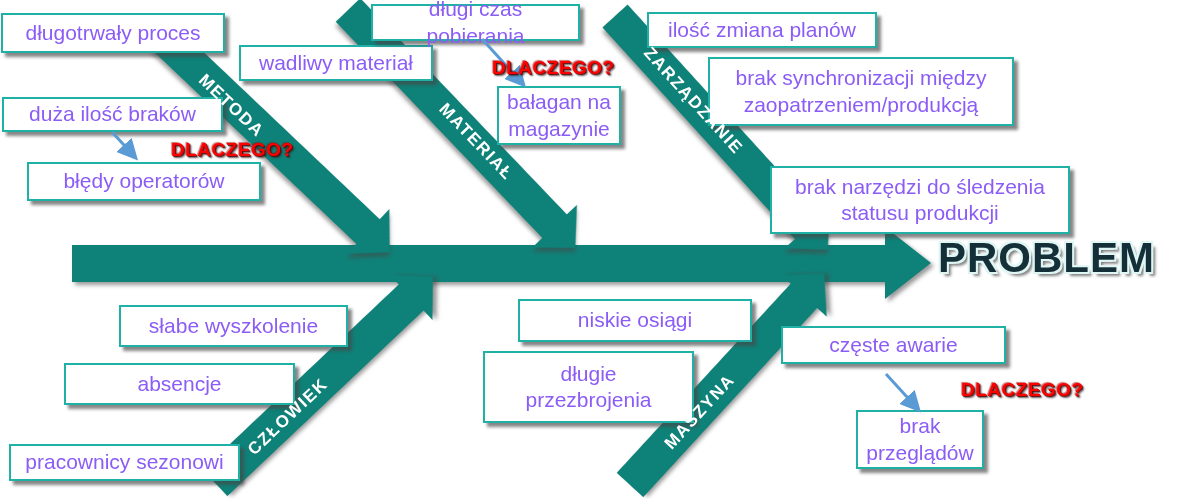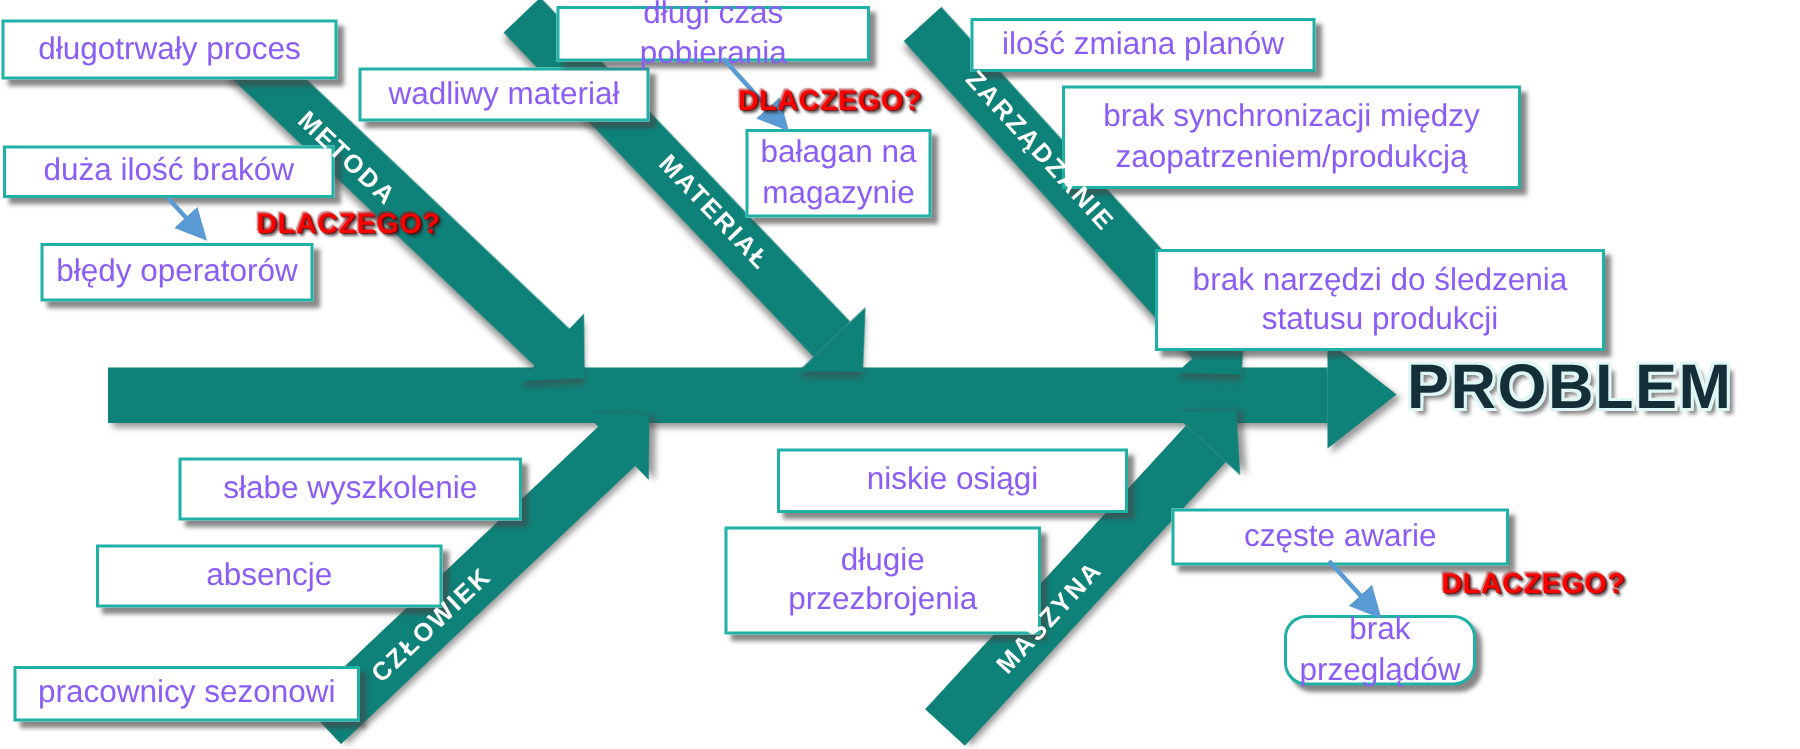--- a/index.html
+++ b/index.html
@@ -70,42 +70,42 @@
       <polygon class="teal" points="270,-31 270,31 300,0"></polygon>
     </g>
     <g class="shadowed" transform="translate(630,485) rotate(-47.4)">
       <rect class="teal" x="0" y="-18" width="257" height="36"></rect>
       <polygon class="teal" points="257,-31 257,31 287,0"></polygon>
     </g>
   </svg>
 
   <div class="cause" style="left:1px;top:13px;width:224px;height:40px;">długotrwały proces</div>
   <div class="cause" style="left:2px;top:97px;width:221px;height:35px;">duża ilość braków</div>
-  <div class="cause" style="left:27px;top:162px;width:182px;height:39px;">błędy operatorów</div>
+  <div class="cause" style="left:27px;top:162px;width:234px;height:39px;">błędy operatorów</div>
 
   <div class="cause" style="left:239px;top:45px;width:194px;height:36px;">wadliwy materiał</div>
   <div class="cause" style="left:371px;top:4px;width:209px;height:37px;">długi czas pobierania</div>
   <div class="cause" style="left:497px;top:86px;width:124px;height:59px;">bałagan na
 magazynie</div>
 
   <div class="cause" style="left:647px;top:12px;width:230px;height:36px;">ilość zmiana planów</div>
   <div class="cause" style="left:708px;top:57px;width:306px;height:69px;">brak synchronizacji między
 zaopatrzeniem/produkcją</div>
   <div class="cause" style="left:770px;top:134px;width:300px;height:68px;margin-top:32px;">brak narzędzi do śledzenia
 statusu produkcji</div>
 
   <div class="cause" style="left:119px;top:305px;width:229px;height:42px;">słabe wyszkolenie</div>
   <div class="cause" style="left:64px;top:363px;width:231px;height:42px;">absencje</div>
   <div class="cause" style="left:9px;top:416px;width:231px;height:37px;margin-top:28px;">pracownicy sezonowi</div>
 
   <div class="cause" style="left:518px;top:299px;width:234px;height:43px;text-align:right;">niskie osiągi</div>
   <div class="cause" style="left:483px;top:351px;width:211px;height:72px;">długie
 przezbrojenia</div>
-  <div class="cause" style="left:781px;top:339px;width:225px;height:38px;">częste awarie</div>
-  <div class="cause" style="left:856px;top:410px;width:128px;height:47px;border-radius:15px;">brak
+  <div class="cause" style="left:781px;top:326px;width:225px;height:38px;">częste awarie</div>
+  <div class="cause" style="left:856px;top:410px;width:128px;height:59px;">brak
 przeglądów</div>
 
   <div class="branch-label" style="left:231px;top:106px;transform:translate(-50%,-50%) rotate(43.5deg);">METODA</div>
   <div class="branch-label" style="left:476px;top:142px;transform:translate(-50%,-50%) rotate(46.3deg);">MATERIAŁ</div>
   <div class="branch-label" style="left:693px;top:101px;transform:translate(-50%,-50%) rotate(47.7deg);">ZARZĄDZANIE</div>
   <div class="branch-label" style="left:288px;top:417px;transform:translate(-50%,-50%) rotate(-43.4deg);">CZŁOWIEK</div>
   <div class="branch-label" style="left:700px;top:412px;transform:translate(-50%,-50%) rotate(-47.4deg);">MASZYNA</div>
 
   <div class="why" style="left:127px;top:139px;">DLACZEGO?</div>
   <div class="why" style="left:448px;top:57px;">DLACZEGO?</div>

